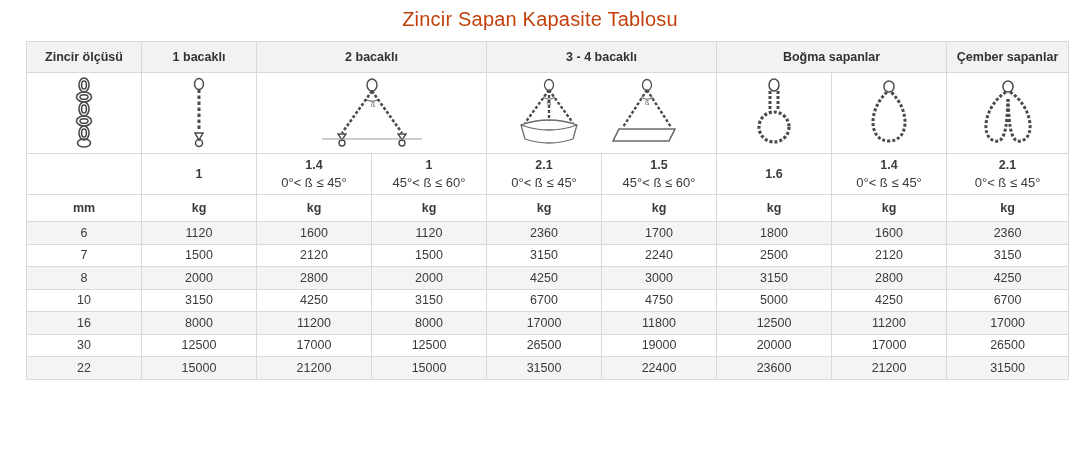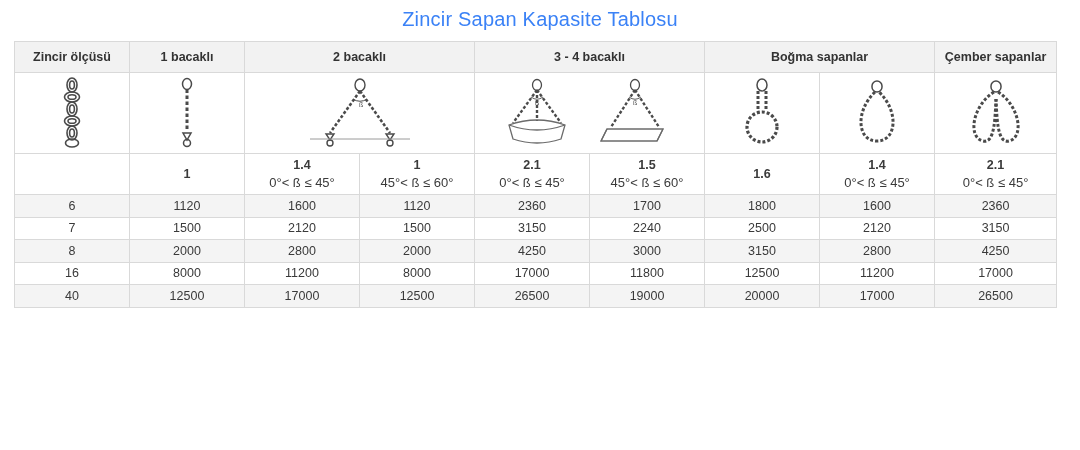--- a/index.html
+++ b/index.html
@@ -15,31 +15,31 @@
     overflow: hidden;
   }
   .page {
     width: 1080px;
     height: 450px;
     position: relative;
     box-sizing: border-box;
   }
   .title {
     text-align: center;
-    color: #3b82f6;
+    color: #c2410c;
     font-size: 20px;
     font-weight: 400;
     padding-top: 8px;
     padding-bottom: 10px;
     letter-spacing: 0.2px;
   }
   table.capacity {
     border-collapse: collapse;
     width: 948px;
-    margin: 0 14px;
+    margin: 0 26px;
     table-layout: fixed;
   }
   table.capacity td, table.capacity th {
     border: 1px solid #d9d9d9;
     text-align: center;
     vertical-align: middle;
     font-size: 12.5px;
     color: #3a3a3a;
     padding: 0;
   }
@@ -276,20 +276,31 @@
         <td>
           <span class="f-main">1.4</span>
           <span class="f-sub">0°&lt; ß ≤ 45°</span>
         </td>
         <td>
           <span class="f-main">2.1</span>
           <span class="f-sub">0°&lt; ß ≤ 45°</span>
         </td>
       </tr>
 
+      <tr class="units">
+        <td>mm</td>
+        <td>kg</td>
+        <td>kg</td>
+        <td>kg</td>
+        <td>kg</td>
+        <td>kg</td>
+        <td>kg</td>
+        <td>kg</td>
+        <td>kg</td>
+      </tr>
     </tbody>
 
     <tbody class="values">
       <tr>
         <td>6</td>
         <td>1120</td>
         <td>1600</td>
         <td>1120</td>
         <td>2360</td>
         <td>1700</td>
@@ -313,36 +324,58 @@
         <td>2000</td>
         <td>2800</td>
         <td>2000</td>
         <td>4250</td>
         <td>3000</td>
         <td>3150</td>
         <td>2800</td>
         <td>4250</td>
       </tr>
       <tr>
+        <td>10</td>
+        <td>3150</td>
+        <td>4250</td>
+        <td>3150</td>
+        <td>6700</td>
+        <td>4750</td>
+        <td>5000</td>
+        <td>4250</td>
+        <td>6700</td>
+      </tr>
+      <tr>
         <td>16</td>
         <td>8000</td>
         <td>11200</td>
         <td>8000</td>
         <td>17000</td>
         <td>11800</td>
         <td>12500</td>
         <td>11200</td>
         <td>17000</td>
       </tr>
       <tr>
-        <td>40</td>
+        <td>30</td>
         <td>12500</td>
         <td>17000</td>
         <td>12500</td>
         <td>26500</td>
         <td>19000</td>
         <td>20000</td>
         <td>17000</td>
         <td>26500</td>
       </tr>
+      <tr>
+        <td>22</td>
+        <td>15000</td>
+        <td>21200</td>
+        <td>15000</td>
+        <td>31500</td>
+        <td>22400</td>
+        <td>23600</td>
+        <td>21200</td>
+        <td>31500</td>
+      </tr>
     </tbody>
   </table>
 </div>
 
 </body></html>

